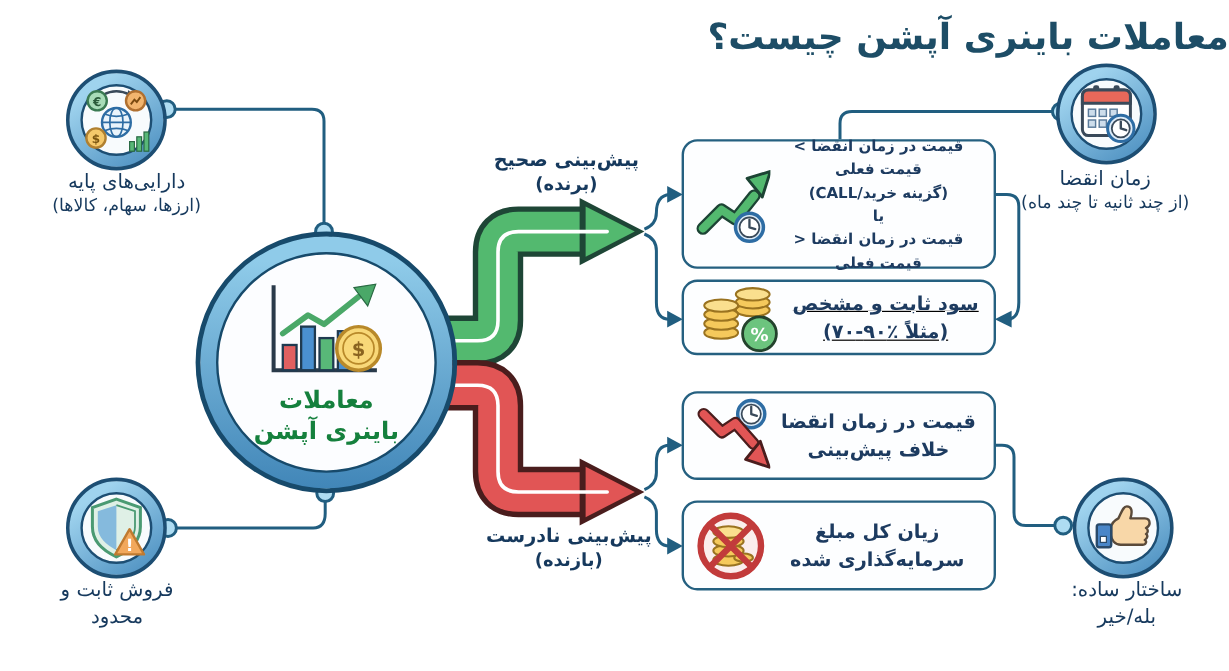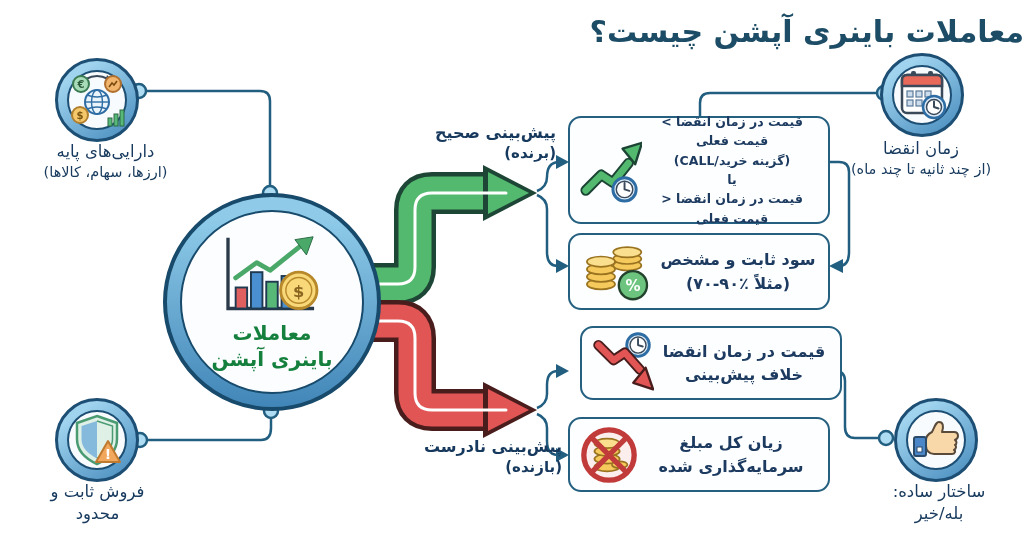--- a/index.html
+++ b/index.html
@@ -26,21 +26,21 @@
       border:2.5px solid #174a6b;display:flex;flex-direction:column;align-items:center;
       justify-content:center;box-sizing:border-box;}
   .center-inner .txt{font-size:20px;font-weight:700;color:#15803d;line-height:1.3;text-align:center;}
   
   .obox{background:#fdfeff;border:2.5px solid #256080;border-radius:13px;box-sizing:border-box;
         display:flex;align-items:center;padding:4px 8px;gap:2px;}
   .obox .btxt{flex:1;text-align:center;color:#1d3b60;font-weight:700;}
   .obox .bicon{flex:0 0 auto;display:flex;align-items:center;justify-content:center;}
   .fs13{font-size:12.5px;line-height:1.55;}
   .fs16{font-size:16px;line-height:1.45;}
-  .branch-lbl{font-weight:700;color:#16395d;line-height:1.3;}
+  .branch-lbl{text-align:center;font-weight:700;color:#16395d;line-height:1.3;}
   .branch-lbl .l1{font-size:16px;}
   .branch-lbl .l2{font-size:15px;}
 </style>
 </head>
 <body>
 
 <div class="page">
 
   <svg class="layer" width="1024" height="559" viewBox="0 0 1024 559">
     <g fill="none" stroke="#215e80" stroke-width="2.5">
@@ -216,21 +216,21 @@
         <path d="M8 56 L24 40 L36 48 L52 28" stroke="#1c4434" stroke-width="11" fill="none" stroke-linecap="round" stroke-linejoin="round"></path>
         <path d="M8 56 L24 40 L36 48 L52 28" stroke="#53b96f" stroke-width="7" fill="none" stroke-linecap="round" stroke-linejoin="round"></path>
         <polygon points="46,13 66,7 59,29" fill="#53b96f" stroke="#1c4434" stroke-width="2.5" stroke-linejoin="round"></polygon>
         <circle cx="48" cy="55" r="12" fill="#dcebf8" stroke="#2e6da4" stroke-width="3"></circle>
         <circle cx="48" cy="55" r="8.5" fill="#ffffff" stroke="#3a4a5a" stroke-width="1.5"></circle>
         <path d="M48 55 L48 48.5 M48 55 L53 56.5" stroke="#3a4a5a" stroke-width="2" stroke-linecap="round"></path>
       </svg>
     </div>
   </div>
 
-  <div class="abs obox" style="left:568px;top:233px;width:262px;height:77px;">
+  <div class="abs obox" style="left:568px;top:233px;width:262px;height:63px;text-decoration:underline;">
     <div class="btxt fs16">
       <div>سود ثابت و مشخص</div>
       <div>(مثلاً ٪۹۰-۷۰)</div>
     </div>
     <div class="bicon">
       <svg width="76" height="62" viewBox="0 0 80 66">
         <g fill="#f5c95c" stroke="#9a7320" stroke-width="1.8">
           <ellipse cx="52" cy="26" rx="15" ry="5.5"></ellipse>
             <ellipse cx="52" cy="19" rx="15" ry="5.5"></ellipse>
           <ellipse cx="52" cy="12" rx="15" ry="5.5" fill="#fadf8e"></ellipse>
@@ -238,21 +238,21 @@
             <ellipse cx="24" cy="38" rx="15" ry="5.5"></ellipse>
           <ellipse cx="24" cy="30" rx="15" ry="5.5"></ellipse>
             <ellipse cx="24" cy="22" rx="15" ry="5.5" fill="#fadf8e"></ellipse>
         </g>
         <circle cx="58" cy="47" r="15" fill="#6cc47e" stroke="#23422c" stroke-width="2.5"></circle>
         <text x="58" y="53" font-size="16" font-weight="bold" fill="#ffffff" text-anchor="middle">%</text>
       </svg>
     </div>
   </div>
 
-  <div class="abs obox" style="left:580px;top:326px;width:262px;height:74px;">
+  <div class="abs obox" style="left:568px;top:326px;width:262px;height:74px;">
     <div class="btxt fs16">
       <div>قیمت در زمان انقضا</div>
       <div>خلاف پیش‌بینی</div>
     </div>
     <div class="bicon">
       <svg width="64" height="66" viewBox="0 0 66 70">
         <circle cx="50" cy="16" r="12" fill="#dcebf8" stroke="#2e6da4" stroke-width="3"></circle>
         <circle cx="50" cy="16" r="8.5" fill="#ffffff" stroke="#3a4a5a" stroke-width="1.5"></circle>
         <path d="M50 16 L50 9.5 M50 16 L55 17.5" stroke="#3a4a5a" stroke-width="2" stroke-linecap="round"></path>
         <path d="M8 16 L24 32 L36 24 L52 42" stroke="#4a1d1d" stroke-width="11" fill="none" stroke-linecap="round" stroke-linejoin="round"></path>

